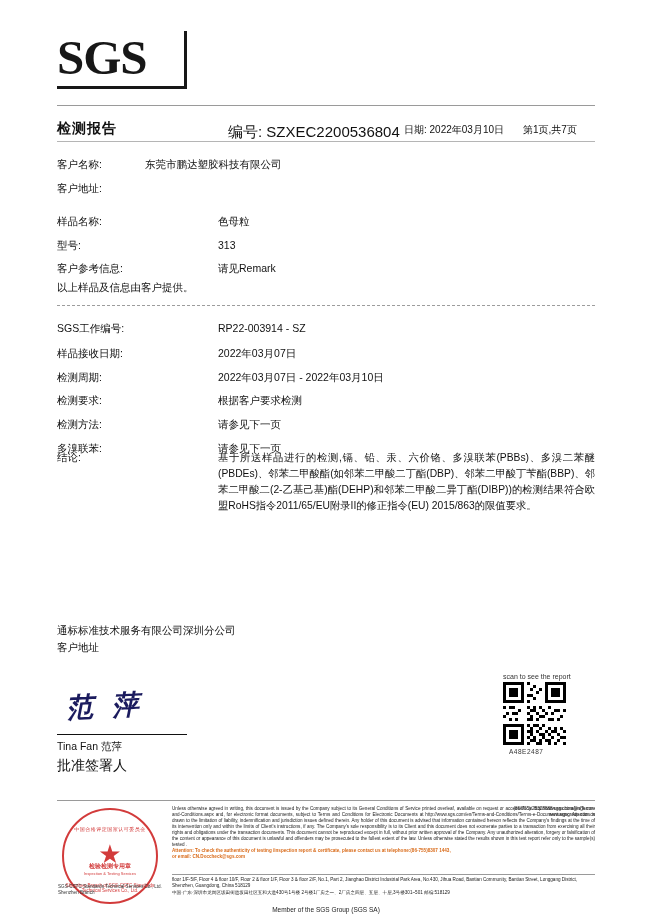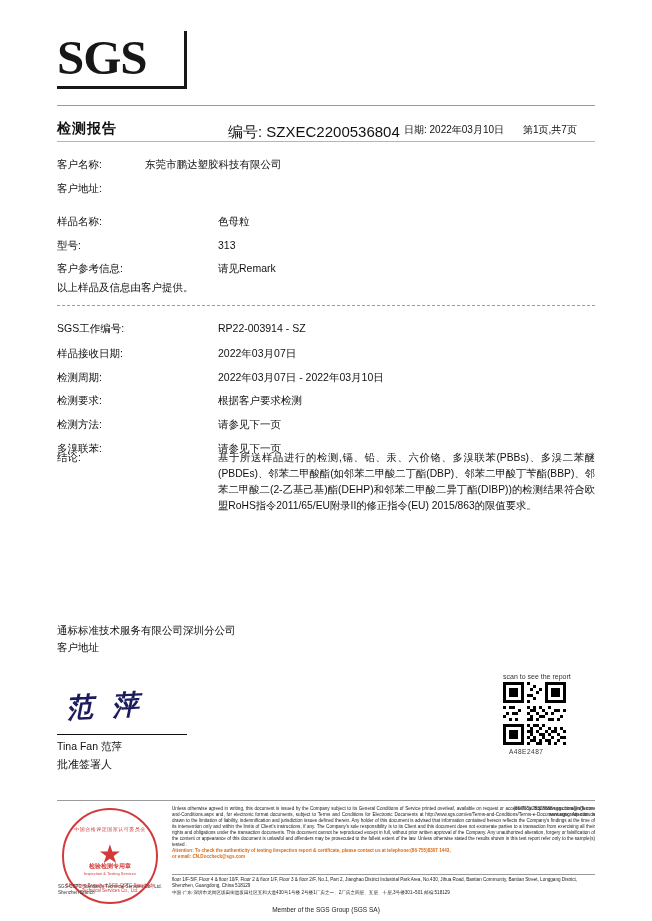--- a/index.html
+++ b/index.html
@@ -183,21 +183,21 @@
     position: absolute;
     left: 57px;
     top: 740px;
     font-size: 10.5px;
     color: #111;
   }
   .sig-role {
     position: absolute;
     left: 57px;
     top: 757px;
-    font-size: 11px;
+    font-size: 14px;
     color: #111;
   }
   
   .qr-caption {
     position: absolute;
     left: 503px;
     top: 673px;
     font-size: 7px;
     color: #333;
   }

